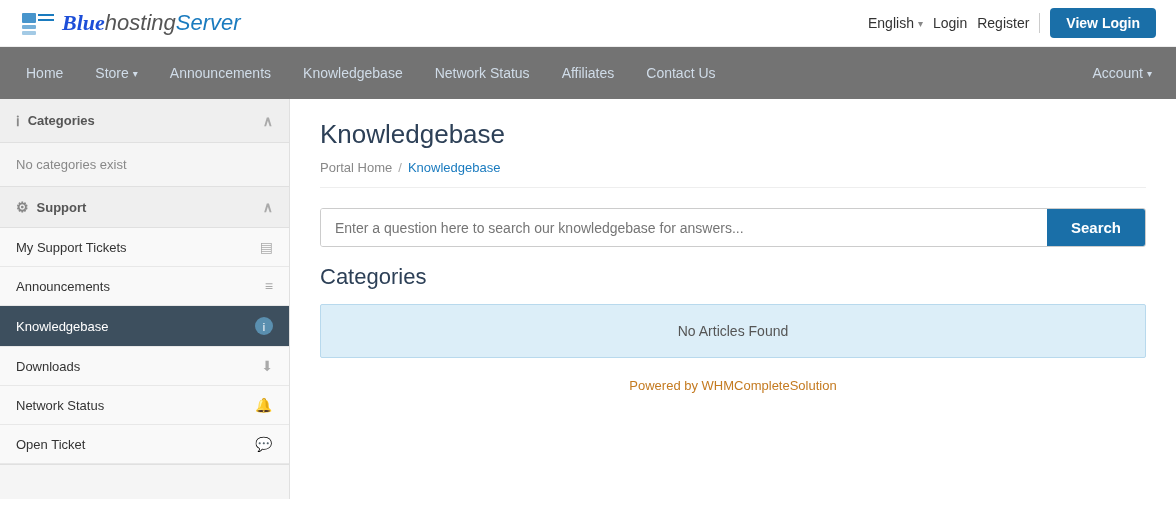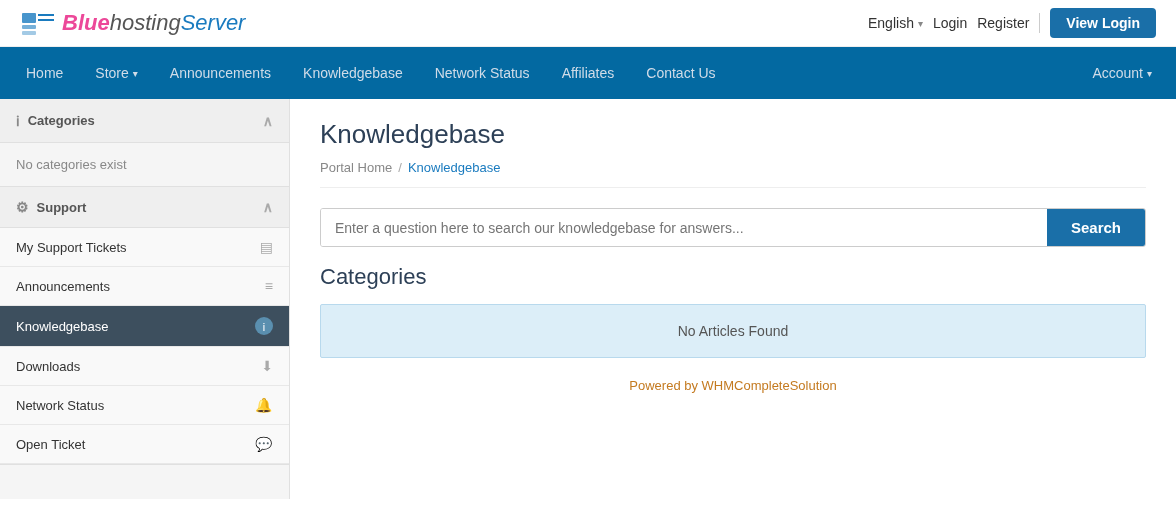--- a/index.html
+++ b/index.html
@@ -20,21 +20,21 @@
     }
     .logo-icon {
       width: 36px;
       height: 28px;
       margin-right: 6px;
     }
     .logo-text {
       font-size: 22px;
       font-weight: normal;
     }
-    .logo-blue { color: #ec4899; font-style: italic; font-weight: bold; }
+    .logo-blue { color: #1d4ed8; font-style: italic; font-weight: bold; font-family: Liberation Serif, serif; }
     .logo-hosting { color: #555; font-style: italic; }
     .logo-server { color: #1a7bbf; font-style: italic; margin-top: 12px; }
 
     .top-right {
       display: flex;
       align-items: center;
       gap: 10px;
     }
     .lang-selector {
       display: flex;
@@ -58,21 +58,21 @@
       border: none;
       padding: 7px 16px;
       border-radius: 4px;
       font-size: 14px;
       cursor: pointer;
       font-weight: bold;
     }
 
     
     .nav-bar {
-      background: #0369a1;
+      background: #737373;
       display: flex;
       align-items: center;
       justify-content: space-between;
       padding: 0 10px;
     }
     .nav-left {
       display: flex;
       align-items: center;
     }
     .nav-item {

